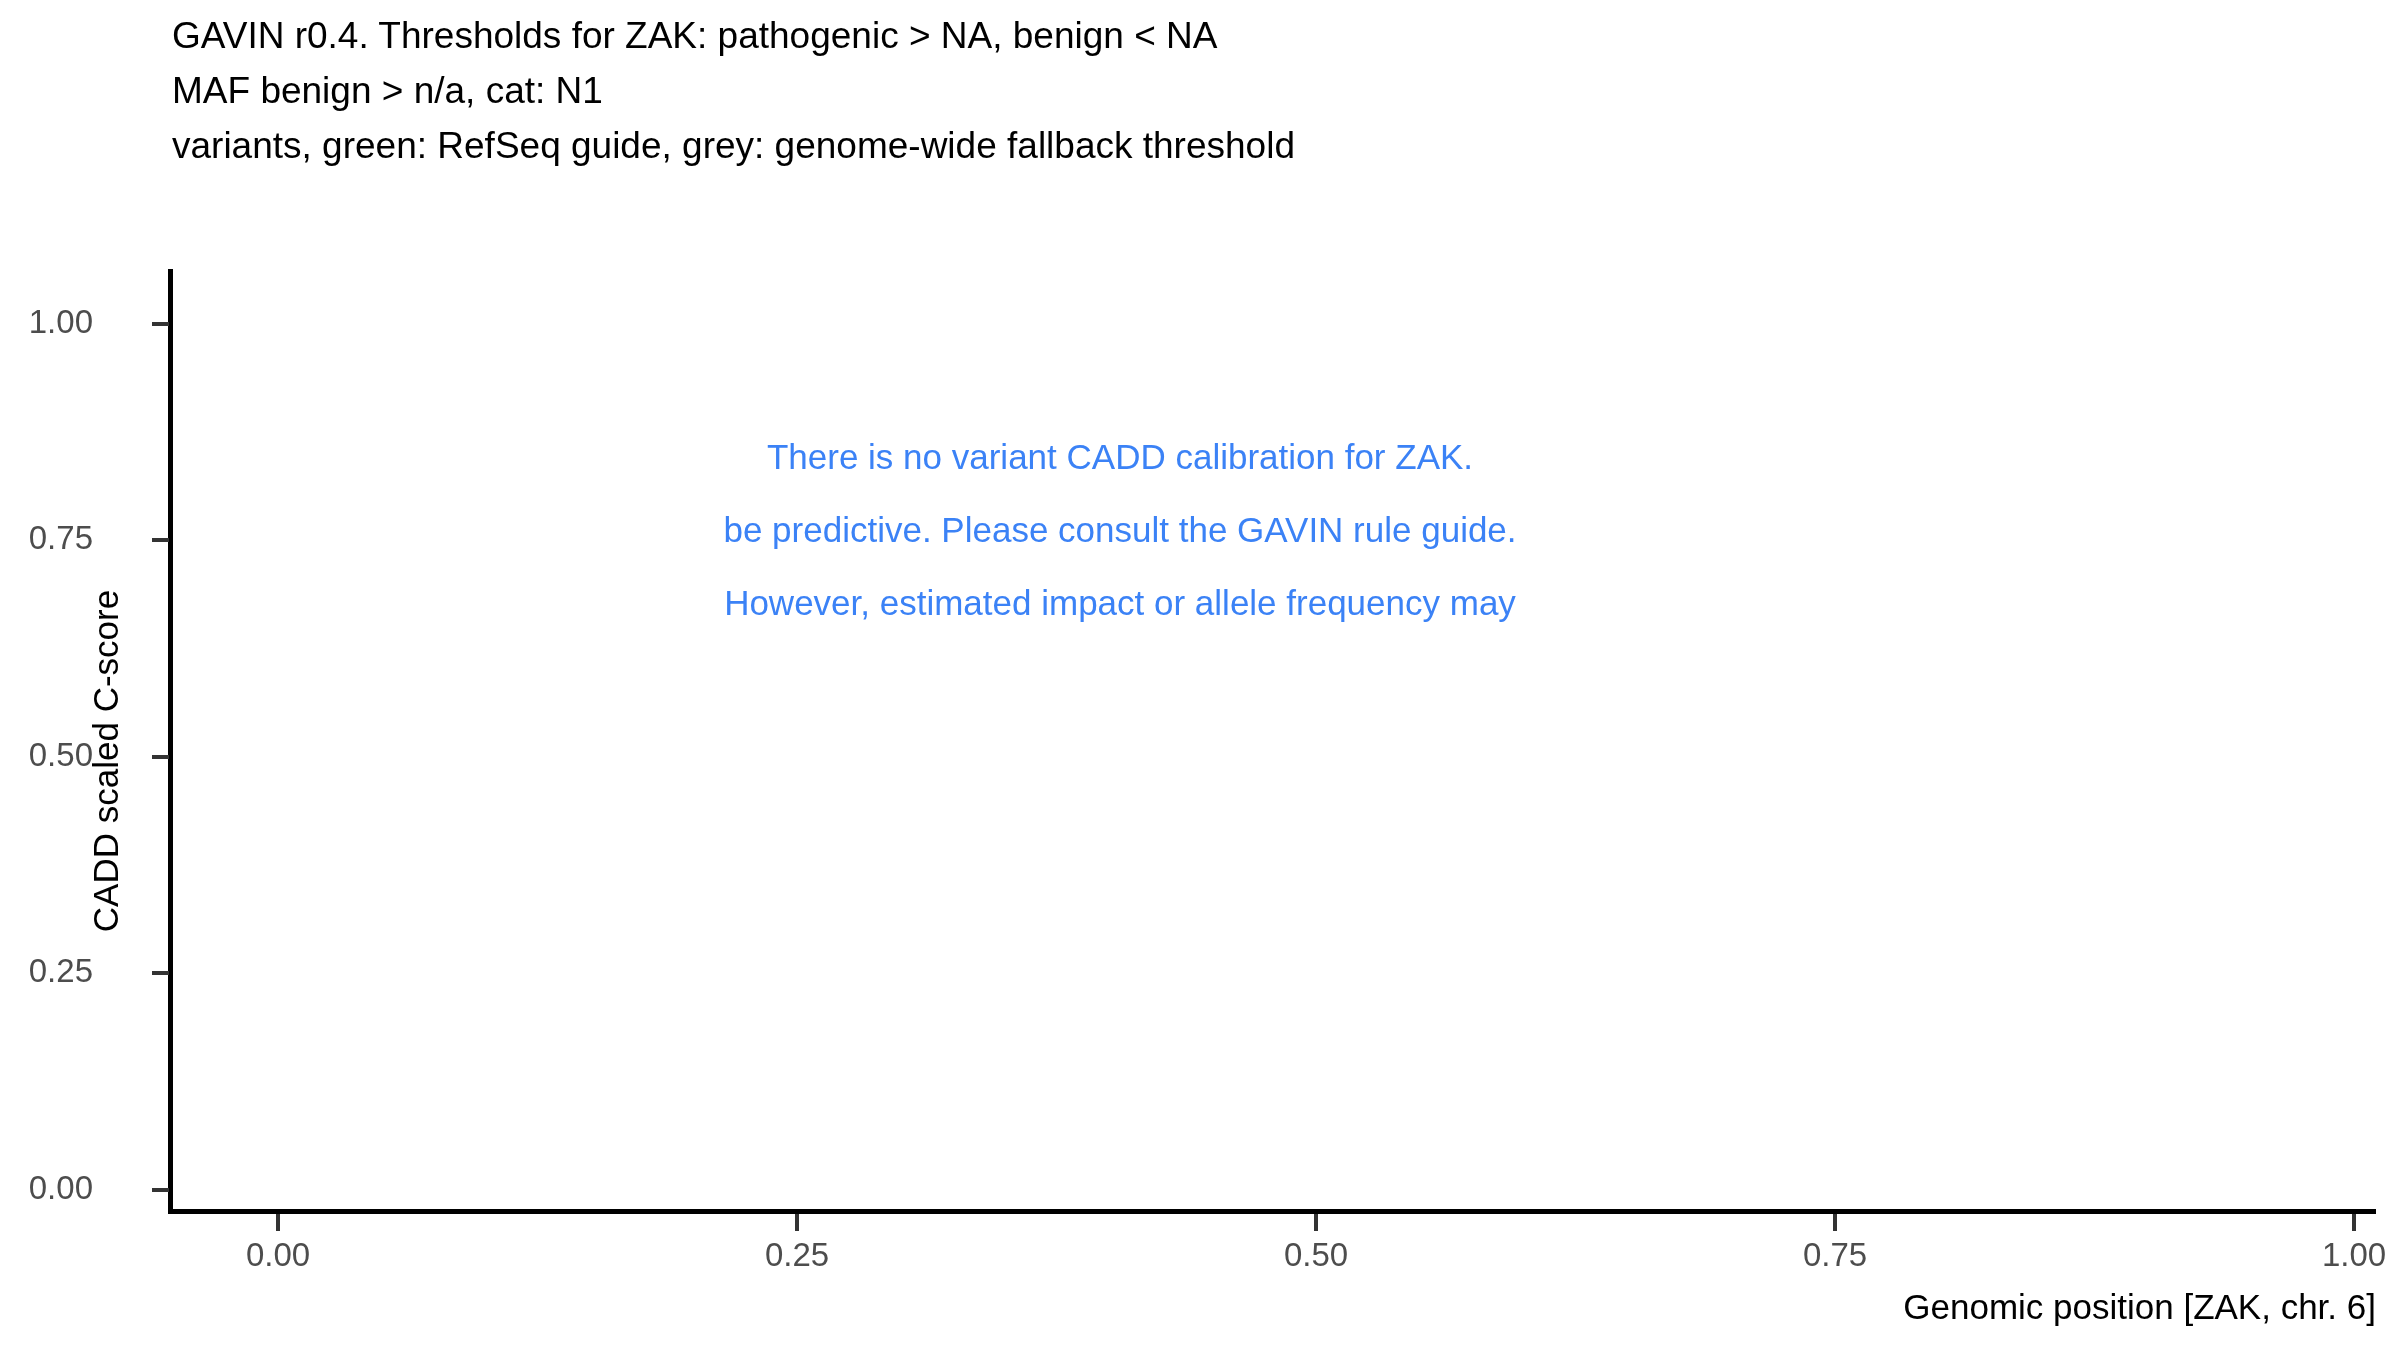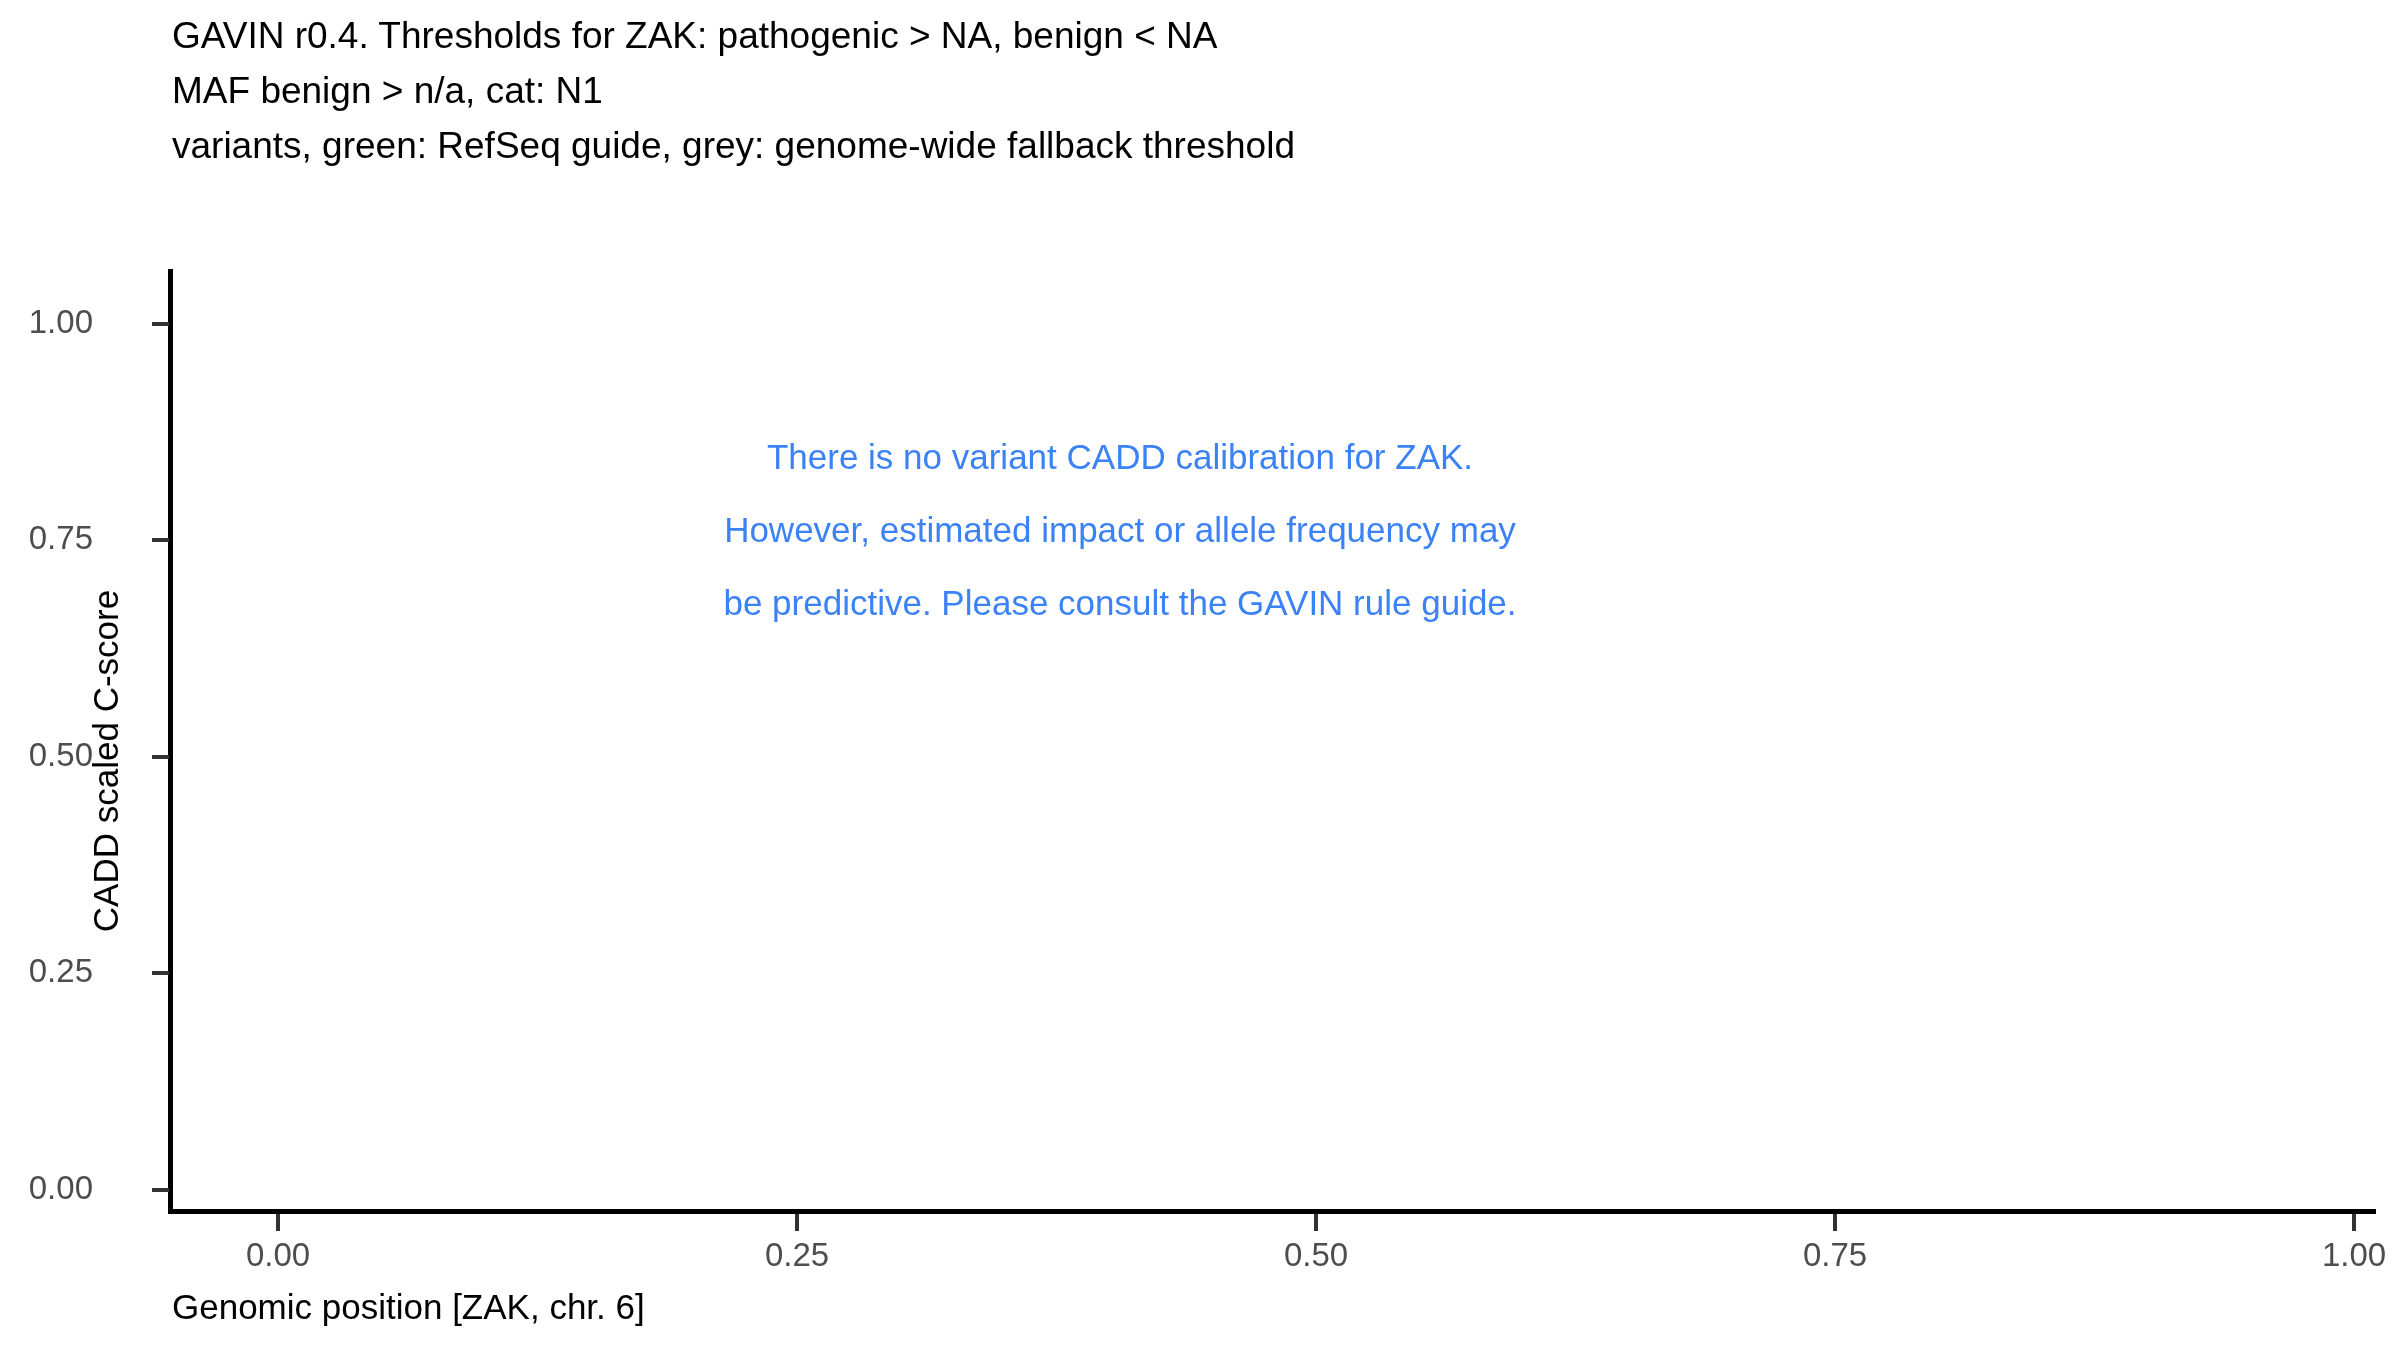--- a/index.html
+++ b/index.html
@@ -99,21 +99,21 @@
     height: 4px;
     background: #333333;
   }
 
   
   #x-axis-title {
     position: absolute;
     left: 172px;
     top: 1287px;
     width: 2204px;
-    text-align: left;
+    text-align: right;
     font-size: 35px;
     color: #000000;
     white-space: nowrap;
   }
   .x-tick-label {
     position: absolute;
     top: 1236px;
     width: 200px;
     margin-left: -100px;
     text-align: center;
@@ -192,17 +192,17 @@
   <div class="x-tick-mark" style="left: 1833px;"></div>
   <div class="x-tick-label" style="left: 1835px;">0.75</div>
 
   <div class="x-tick-mark" style="left: 2352px;"></div>
   <div class="x-tick-label" style="left: 2354px;">1.00</div>
 
   <div id="x-axis-title">Genomic position [ZAK, chr. 6]</div>
 
   <div id="panel-annotation">
     <span class="annotation-line">There is no variant CADD calibration for ZAK.</span>
+    <span class="annotation-line">be predictive. Please consult the GAVIN rule guide.</span>
     <span class="annotation-line">However, estimated impact or allele frequency may</span>
-    <span class="annotation-line">be predictive. Please consult the GAVIN rule guide.</span>
   </div>
 
 </div>
 
 </body></html>

